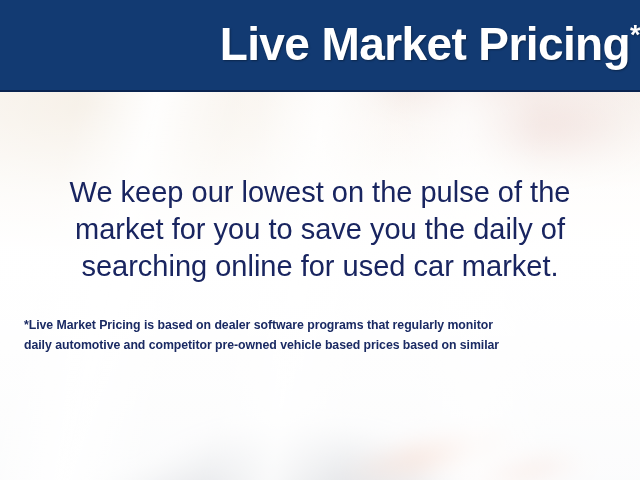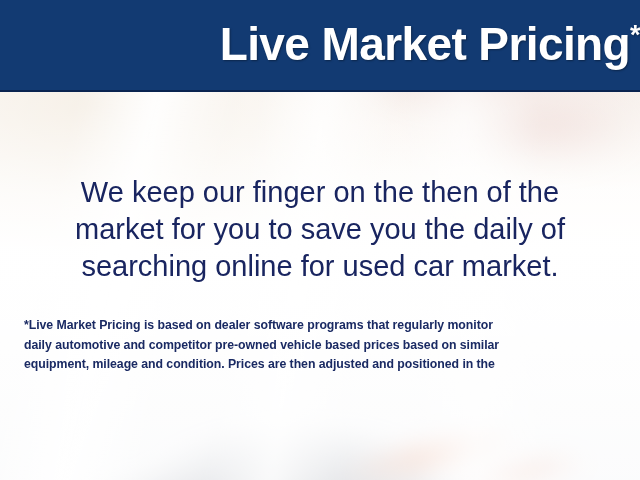--- a/index.html
+++ b/index.html
@@ -173,25 +173,24 @@
     <div class="bg-layer bg-veil"></div>
   </div>
 
   <div class="header-banner">
     <h1 class="header-title"><span>Live Market Pricing</span><span class="asterisk">*</span></h1>
   </div>
 
   <div class="content">
 
     <p class="headline">
-      <span class="hl-line">We keep our finger on the then of the</span>
+      <span class="hl-line">We keep our lowest on the pulse of the</span>
       <span class="hl-line">market for you to save you the daily of</span>
       <span class="hl-line">searching online for used car market.</span>
     </p>
 
     <p class="disclaimer">
       <span class="dc-line">*Live Market Pricing is based on dealer software programs that regularly monitor</span>
       <span class="dc-line">daily automotive and competitor pre-owned vehicle based prices based on similar</span>
-      <span class="dc-line">equipment, mileage and condition. Prices are then adjusted and positioned in the</span>
     </p>
 
   </div>
 </div>
 
 </body></html>

